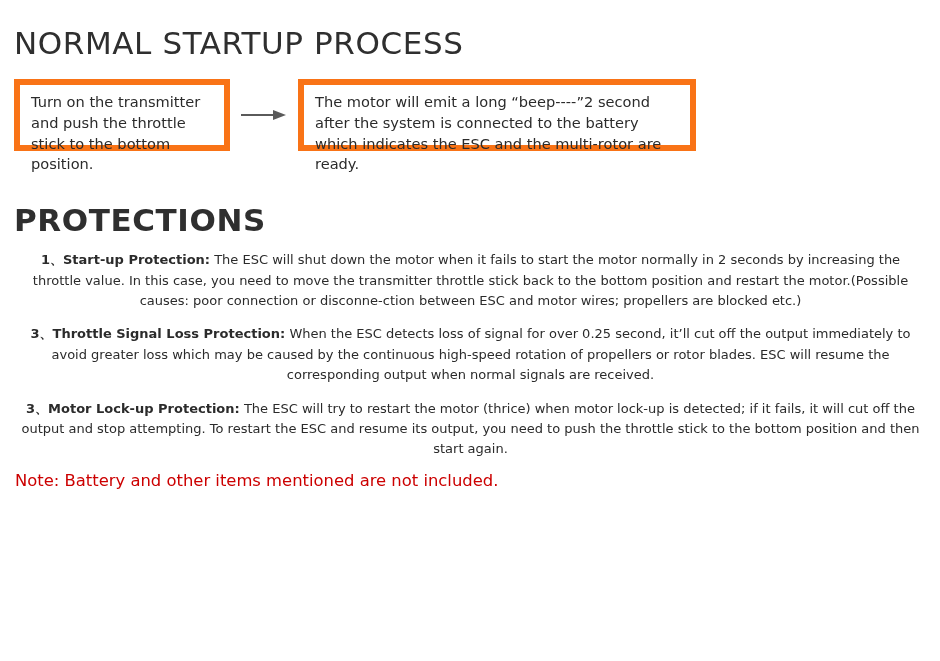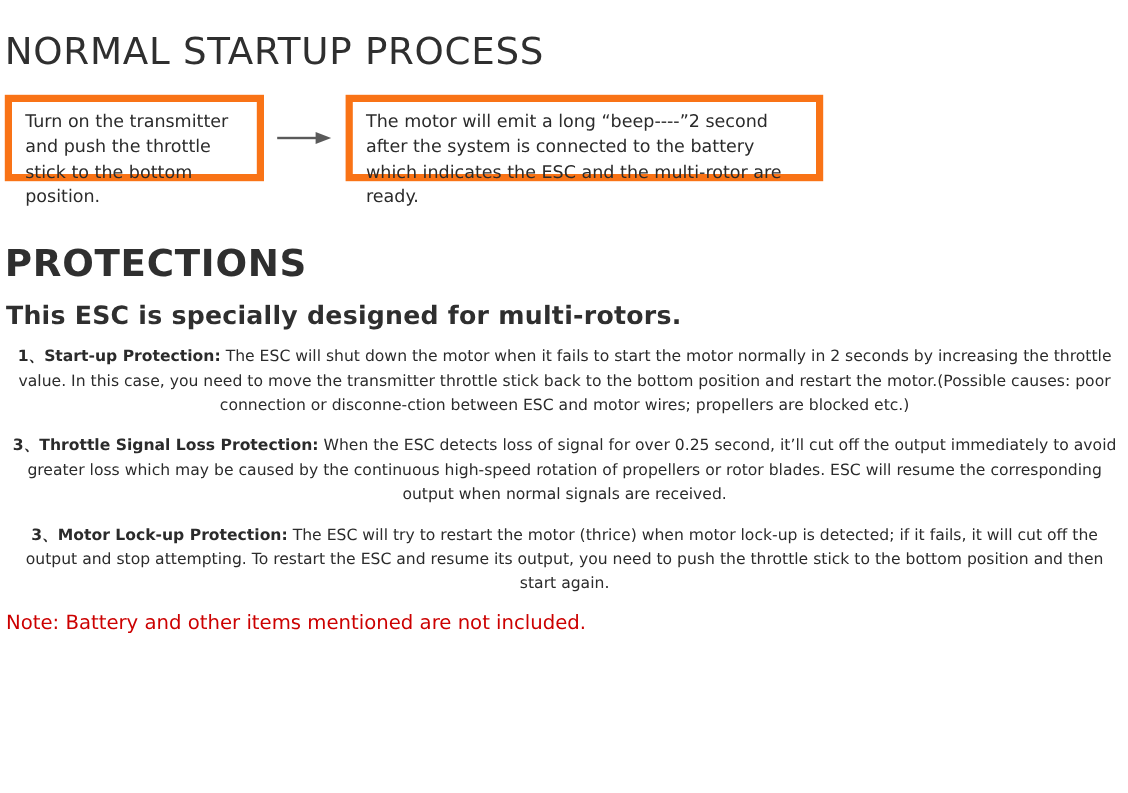--- a/index.html
+++ b/index.html
@@ -12,21 +12,21 @@
     height: 661px;
     font-family: "DejaVu Sans", sans-serif;
     color: #2b2b2b;
     overflow: hidden;
   }
   .page {
     position: relative;
     width: 940px;
     height: 661px;
     box-sizing: border-box;
-    padding: 0 4px;
+    padding: 0 14px;
   }
   h1.section-title {
     font-family: "DejaVu Sans", sans-serif;
     font-weight: 400;
     font-size: 31px;
     letter-spacing: 0.6px;
     color: #2f2f2f;
     margin: 0;
     padding-top: 26px;
     line-height: 1.1;
@@ -122,21 +122,20 @@
         <div class="head"></div>
       </div>
     </div>
     <div class="flow-box second">
       <span>The motor will emit a long “beep----”2 second after the system is connected to the battery which indicates the ESC and the multi-rotor are ready.</span>
     </div>
   </div>
 
   <h1 class="section-title protections">PROTECTIONS</h1>
 
-  <div class="subhead">This ESC is specially designed for multi-rotors.</div>
 
   <p class="para"><span class="lead">1、Start-up Protection:</span><span> The ESC will shut down the motor when it fails to start the motor normally in 2 seconds by increasing the throttle value. In this case, you need to move the transmitter throttle stick back to the bottom position and restart the motor.(Possible causes: poor connection or disconne-ction between ESC and motor wires; propellers are blocked etc.)</span></p>
 
   <p class="para"><span class="lead">3、Throttle Signal Loss Protection:</span><span> When the ESC detects loss of signal for over 0.25 second, it’ll cut off the output immediately to avoid greater loss which may be caused by the continuous high-speed rotation of propellers or rotor blades. ESC will resume the corresponding output when normal signals are received.</span></p>
 
   <p class="para"><span class="lead">3、Motor Lock-up Protection:</span><span> The ESC will try to restart the motor (thrice) when motor lock-up is detected; if it fails, it will cut off the output and stop attempting. To restart the ESC and resume its output, you need to push the throttle stick to the bottom position and then start again.</span></p>
 
 
   <div class="note">Note: Battery and other items mentioned are not included.</div>
 

